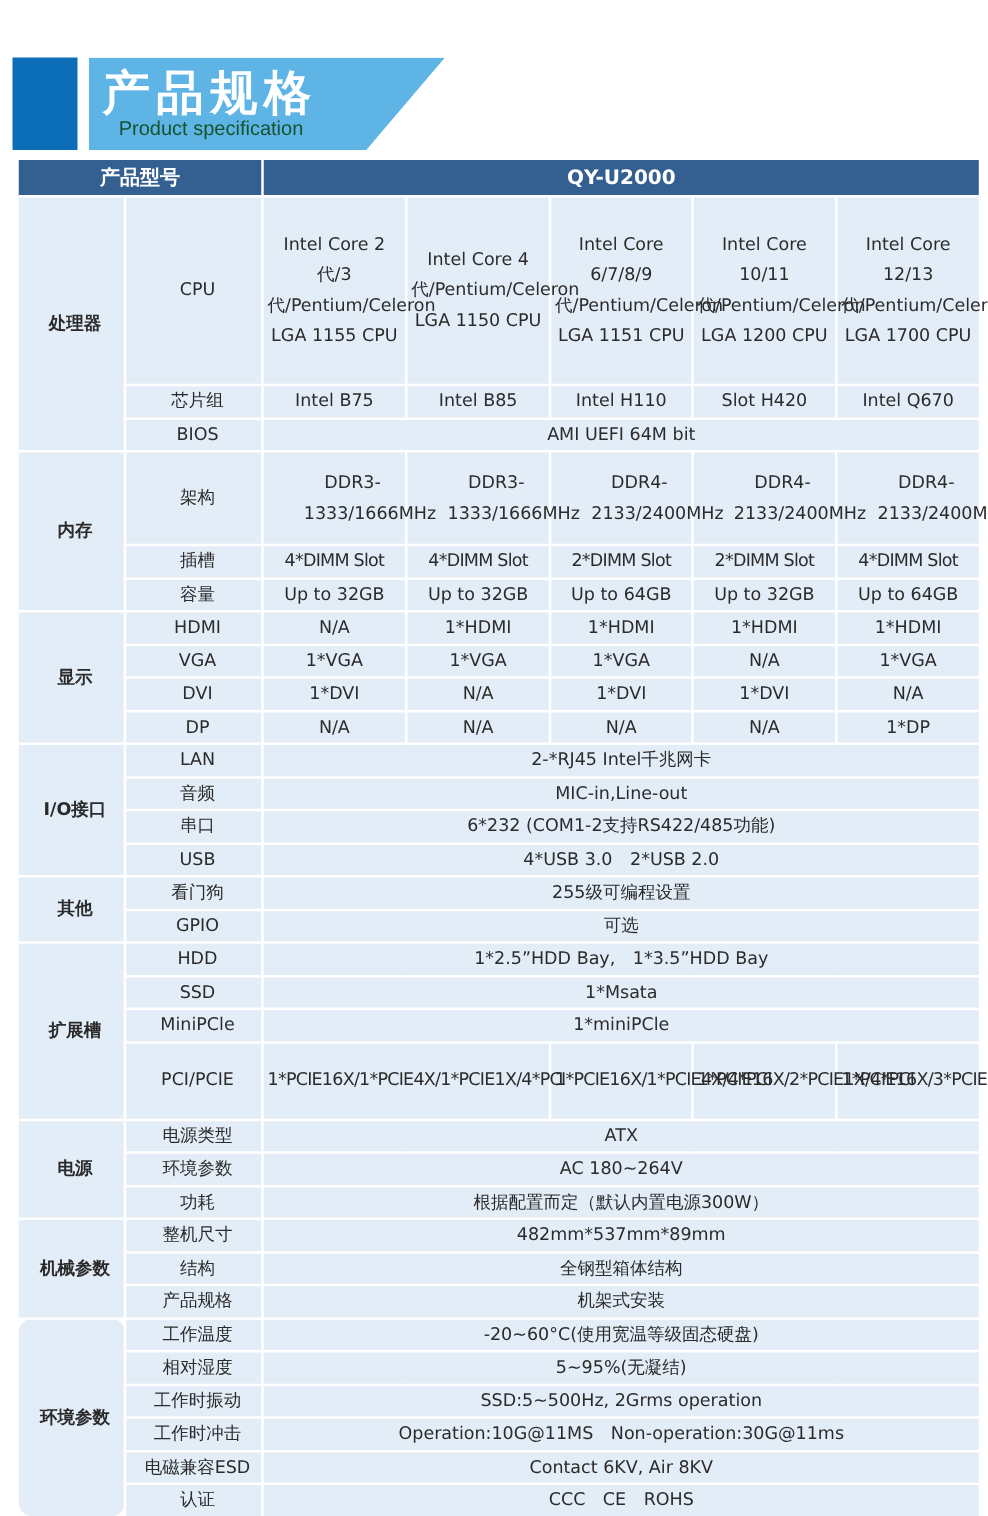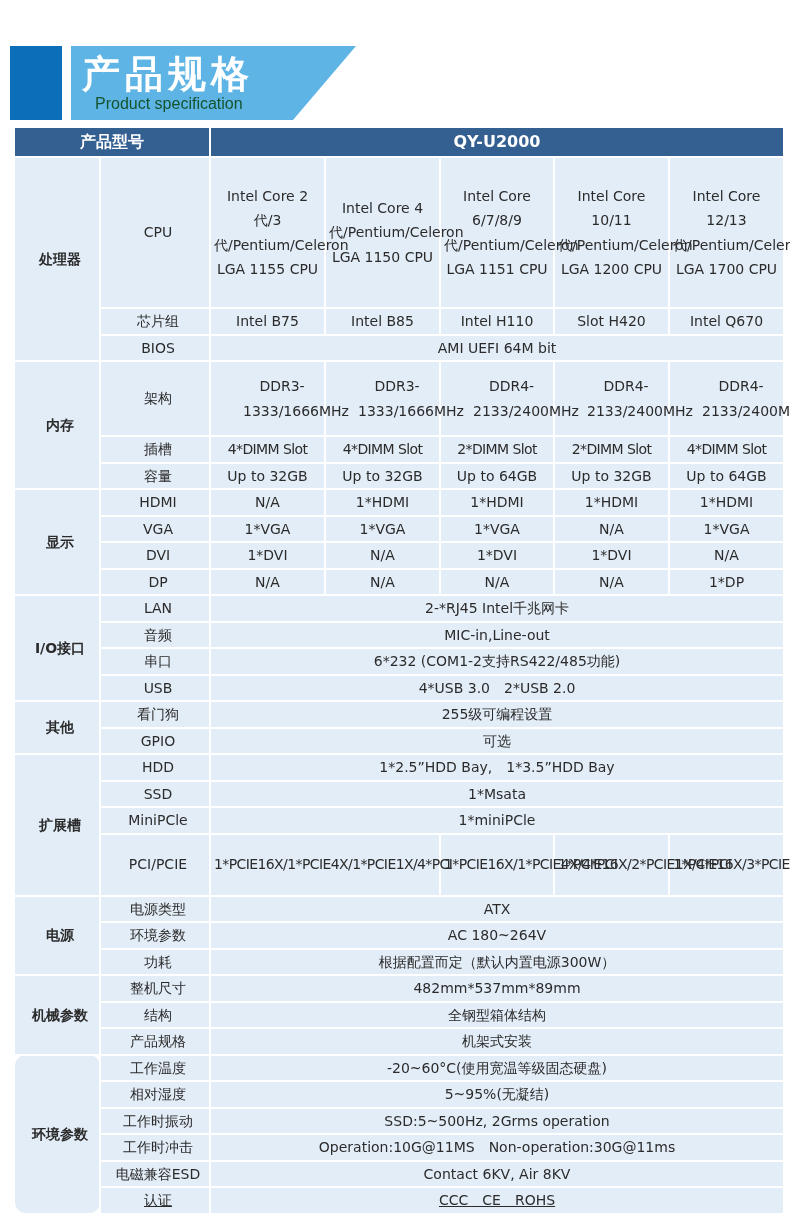--- a/index.html
+++ b/index.html
@@ -17,21 +17,21 @@
     table.spec th { background: #335f91; color: #ffffff; font-weight: bold; font-size: 16px; height: 29px; border-top: 0; margin-left: 36px; }
     table.spec th.h-left { border-left: 0; }
     table.spec th.h-right { border-right: 0; }
     td.group { font-weight: bold; font-size: 15px; text-align: left; padding-left: 9px !important; border-left: 0 !important; }
     td.item { text-align: right; padding-left: 9px !important; }
     td.last { border-right: 0 !important; }
     tr.r26 td { height: 26px; }
     tr.cpu td { height: 151px; }
     tr.mem td { height: 75px; padding-left: 32px; }
     tr.pci td { height: 62px; }
-    tr.bottom td { border-bottom: 0; text-decoration: underline; }
+    tr.bottom td { border-bottom: 0; }
     .narrow { letter-spacing: -0.6px; font-size: 13.5px; }
   </style>
 </head>
 <body>
 
 <div class="banner-dark"></div>
 <div class="banner-light"></div>
 <div class="banner-title">产品规格</div>
 <div class="banner-sub">Product specification</div>
 

